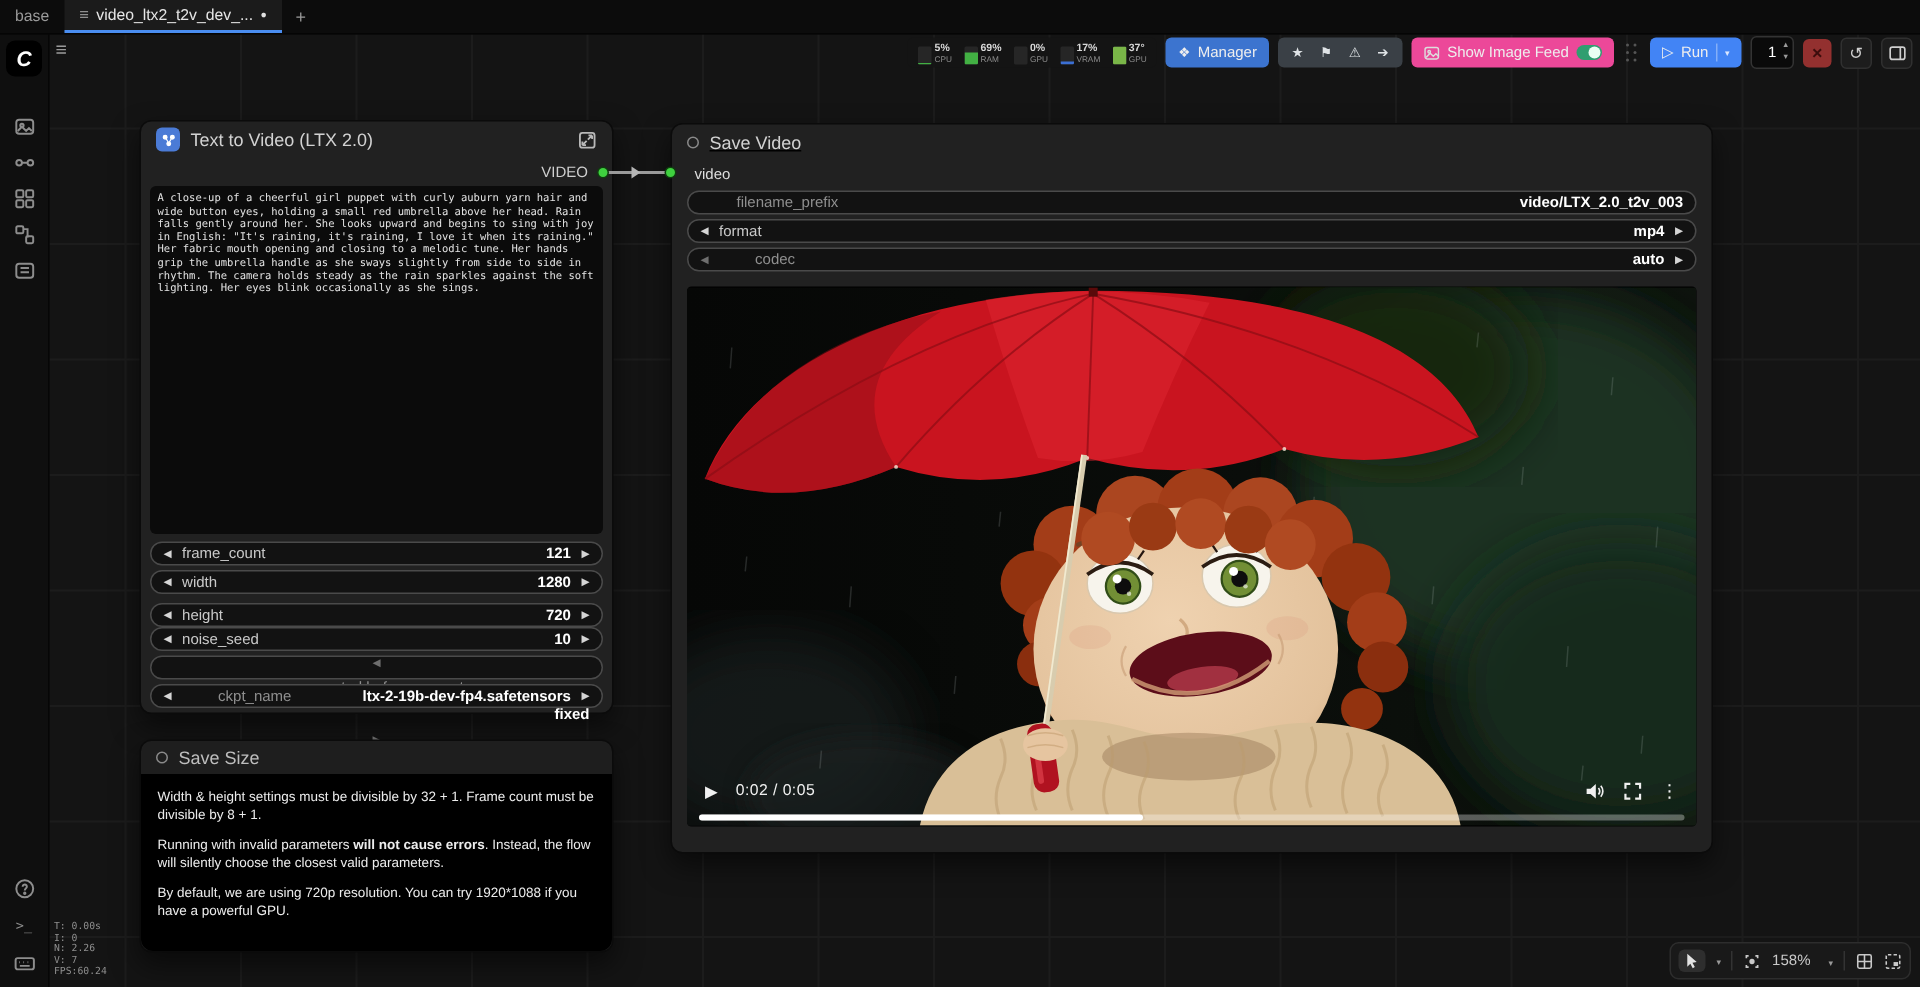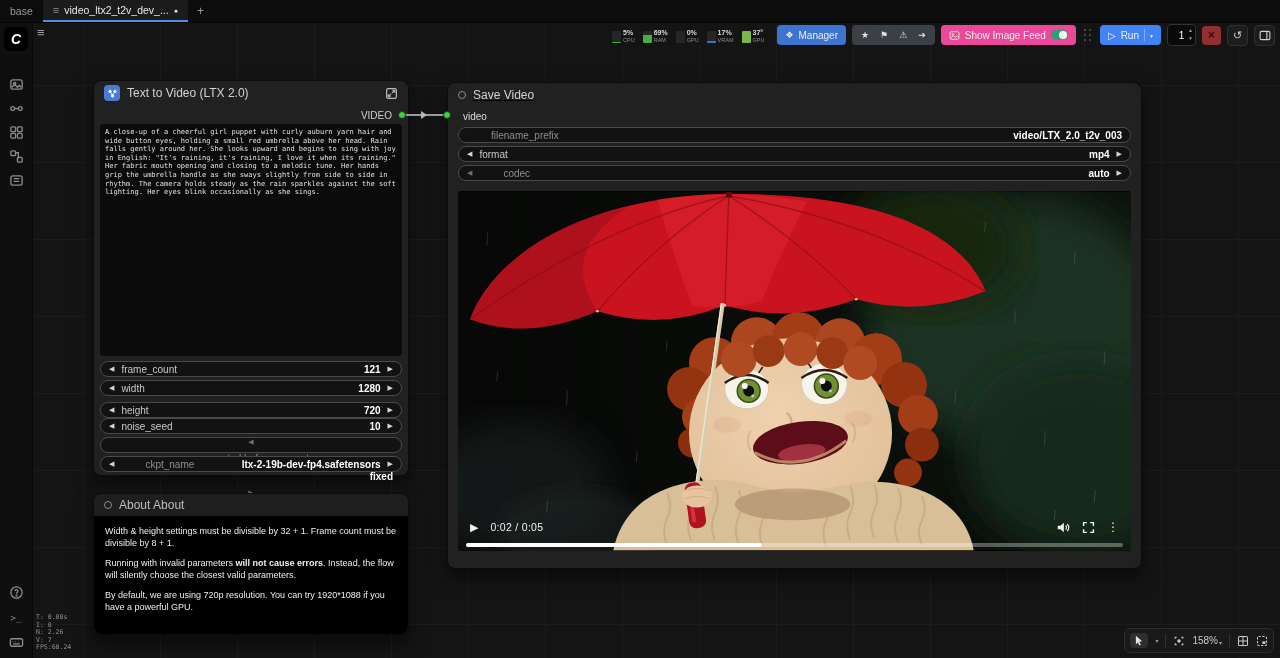--- a/index.html
+++ b/index.html
@@ -95,21 +95,21 @@
   #progress-fill{height:100%;background:#fff;border-radius:2px;}
   
   #link-line{position:absolute;height:2px;background:#9a9a9a;z-index:4;}
   #link-arrow{position:absolute;width:0;height:0;border-top:4px solid transparent;
     border-bottom:4px solid transparent;border-left:6px solid #b5b5b5;z-index:4;}
   
   #zoombar{position:absolute;right:6px;bottom:5px;height:23px;background:#191919;
     border:1px solid #2d2d2d;border-radius:6px;display:flex;align-items:center;
     padding:0 5px;gap:7px;z-index:40;color:#c9c9c9;}
   #zoombar .vdiv{width:1px;height:13px;background:#333;}
-  #zoombar .zbtn{display:flex;align-items:flex-end;gap:1px;font-size:10px;}
+  #zoombar .zbtn{display:flex;align-items:flex-end;gap:12px;font-size:10px;}
   #zoombar .cursor-wrap{background:#2e2e2e;border-radius:4px;padding:2px 4px;}
   .chev{font-size:6px;color:#9a9a9a;}
   
   #canvas-stats{position:absolute;left:36px;top:614px;font-family:"DejaVu Sans Mono",monospace;
     font-size:6.5px;line-height:7.6px;color:#8f8f8f;z-index:20;}
   #canvas-menu{position:absolute;left:37px;top:25px;color:#9a9a9a;font-size:13px;z-index:20;}
 </style>
 </head>
 <body>
 
@@ -354,21 +354,21 @@
       <span class="warr">◀</span>
       <span class="dimtxt">ckpt_name</span>
       <span class="wvalue">ltx-2-19b-dev-fp4.safetensors</span>
       <span class="warr">▶</span>
     </div>
   </div>
 
   <div class="node" style="left:93px;top:493px;width:314px;height:140px;background:#1e1e1e;">
     <div class="node-header" style="height:22px;color:#bdbdbd;">
       <span class="collapse-dot"></span>
-      <span>About About</span>
+      <span>Save Size</span>
     </div>
     <div id="note-body">
       <p>Width &amp; height settings must be divisible by 32 + 1. Frame count must be divisible by 8 + 1.</p>
       <p><span>Running with invalid parameters </span><b>will not cause errors</b><span>. Instead, the flow will silently choose the closest valid parameters.</span></p>
       <p>By default, we are using 720p resolution. You can try 1920*1088 if you have a powerful GPU.</p>
     </div>
   </div>
 
   <div class="node" style="left:447px;top:82px;width:693px;height:485px;text-decoration:underline;">
     <div class="node-header">

